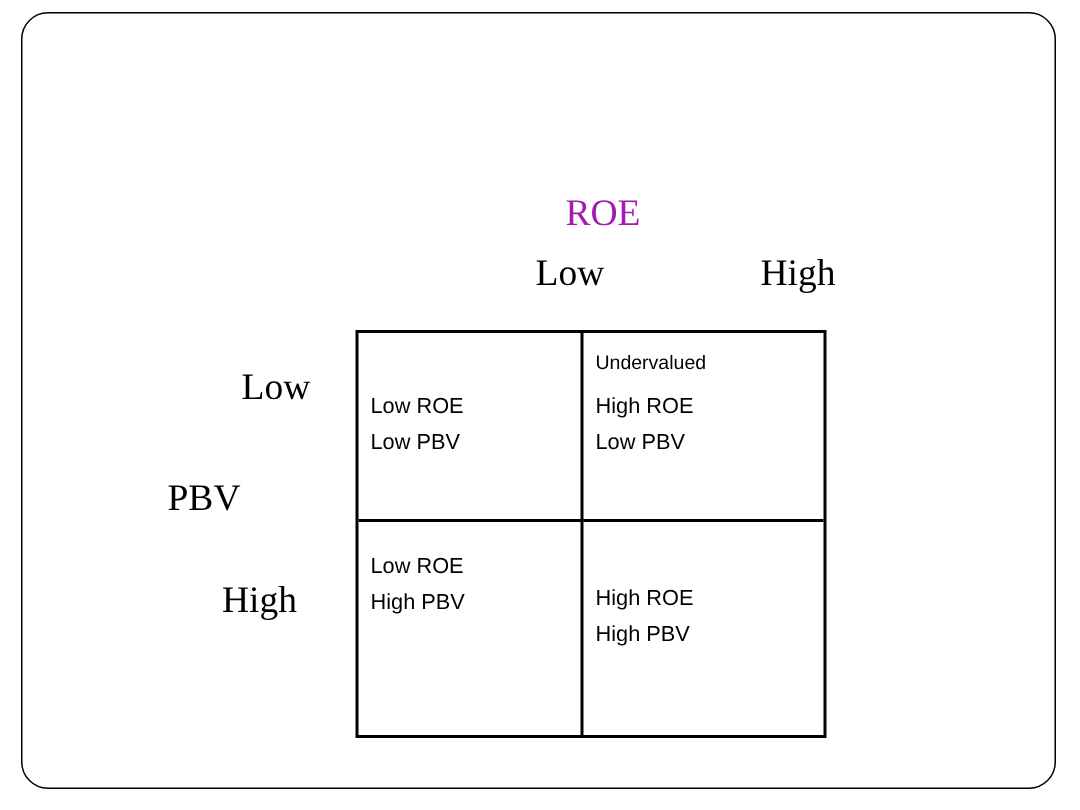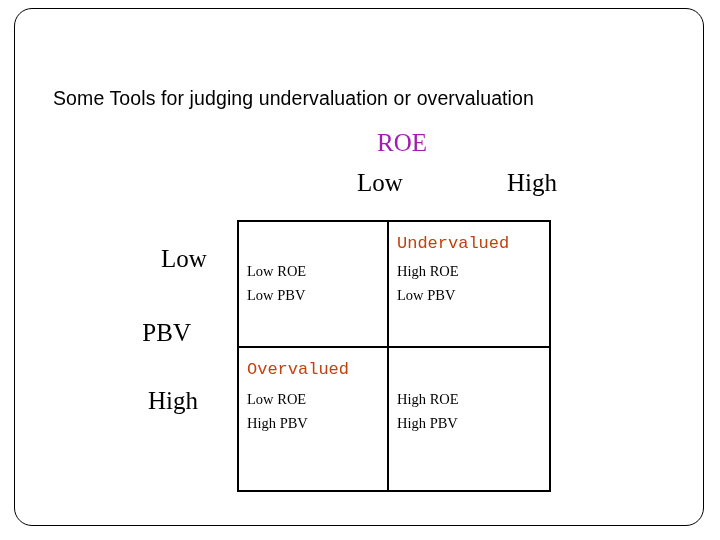--- a/index.html
+++ b/index.html
@@ -77,21 +77,21 @@
   }
   .pbv-ratio {
     position: absolute;
     left: 66px;
     top: 310px;
     width: 110px;
     font-family: "Liberation Serif", serif;
     font-size: 25px;
     line-height: 27px;
     color: #000000;
-    text-align: right;
+    text-align: center;
   }
   .pbv-ratio .line2 {
     display: block;
     padding-left: 7px;
   }
   .pbv-high {
     position: absolute;
     left: 133px;
     top: 378px;
     font-family: "Liberation Serif", serif;
@@ -115,48 +115,47 @@
   }
   .cell {
     box-sizing: border-box;
     padding: 12px 8px 0 8px;
     position: relative;
   }
   .cell.col-left { border-right: 2px solid #000000; }
   .cell.row-top { border-bottom: 2px solid #000000; }
 
   .cell-head {
-    font-family: Liberation Mono, monospace;
-    font-size: 17px;
-    color: #c2410c;
+    font-family: Liberation Sans, sans-serif;
+    font-size: 13px;
+    color: #000000;
     margin: 0 0 4px 0;
     height: 21px;
     white-space: nowrap;
   }
   .cell-head.empty { visibility: hidden; }
 
   .cell-body {
     font-family: "Liberation Sans", sans-serif;
     font-size: 14.5px;
     line-height: 24px;
     color: #000000;
   }
-  .cell-body span { display: block; font-family: Liberation Serif, serif; }
+  .cell-body span { display: block; }
 
   .cell.q1 .cell-body { margin-top: 2px; }
   .cell.q2 .cell-body { margin-top: 2px; }
   .cell.q3 .cell-body { margin-top: 6px; }
   .cell.q4 .cell-body { margin-top: 6px; }
 </style>
 </head>
 <body>
 
 <div class="slide-frame">
 
-  <div class="slide-title">Some Tools for judging undervaluation or overvaluation</div>
 
   <div class="roe-label">ROE</div>
   <div class="roe-low">Low</div>
   <div class="roe-high">High</div>
 
   <div class="pbv-low">Low</div>
   <div class="pbv-ratio">
     <span>PBV</span>
   </div>
   <div class="pbv-high">High</div>
@@ -173,21 +172,20 @@
 
     <div class="cell row-top q2">
       <div class="cell-head">Undervalued</div>
       <div class="cell-body">
         <span>High ROE</span>
         <span>Low PBV</span>
       </div>
     </div>
 
     <div class="cell col-left q3">
-      <div class="cell-head">Overvalued</div>
       <div class="cell-body">
         <span>Low ROE</span>
         <span>High PBV</span>
       </div>
     </div>
 
     <div class="cell q4">
       <div class="cell-head empty"></div>
       <div class="cell-body">
         <span>High ROE</span>

